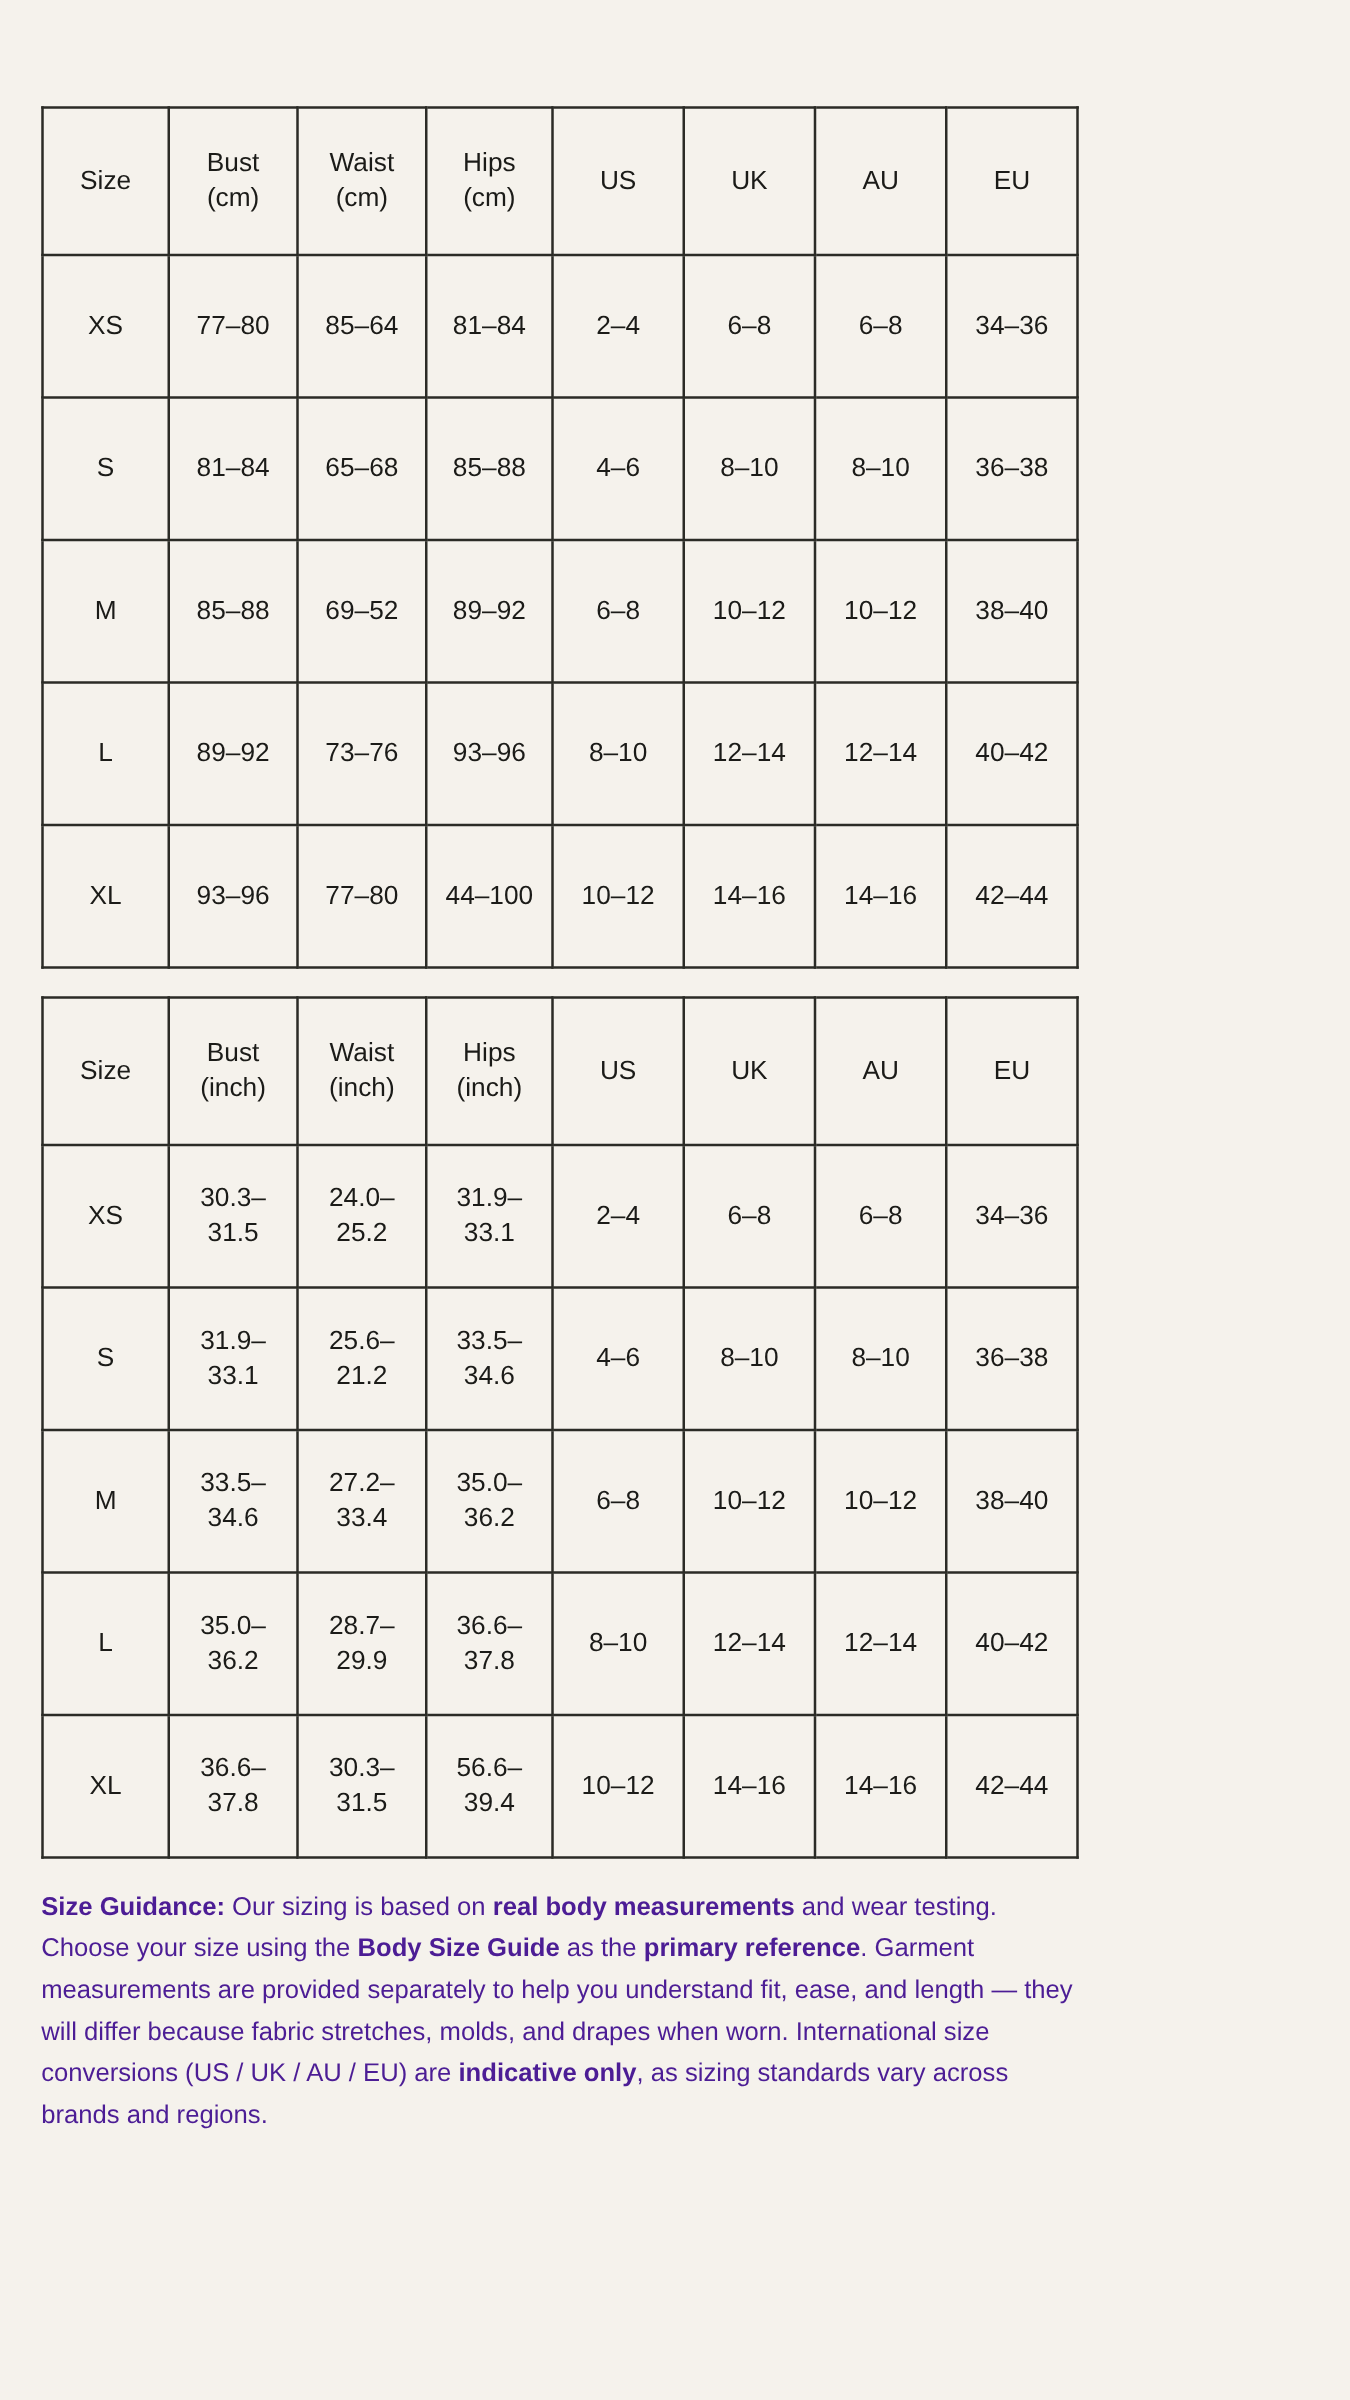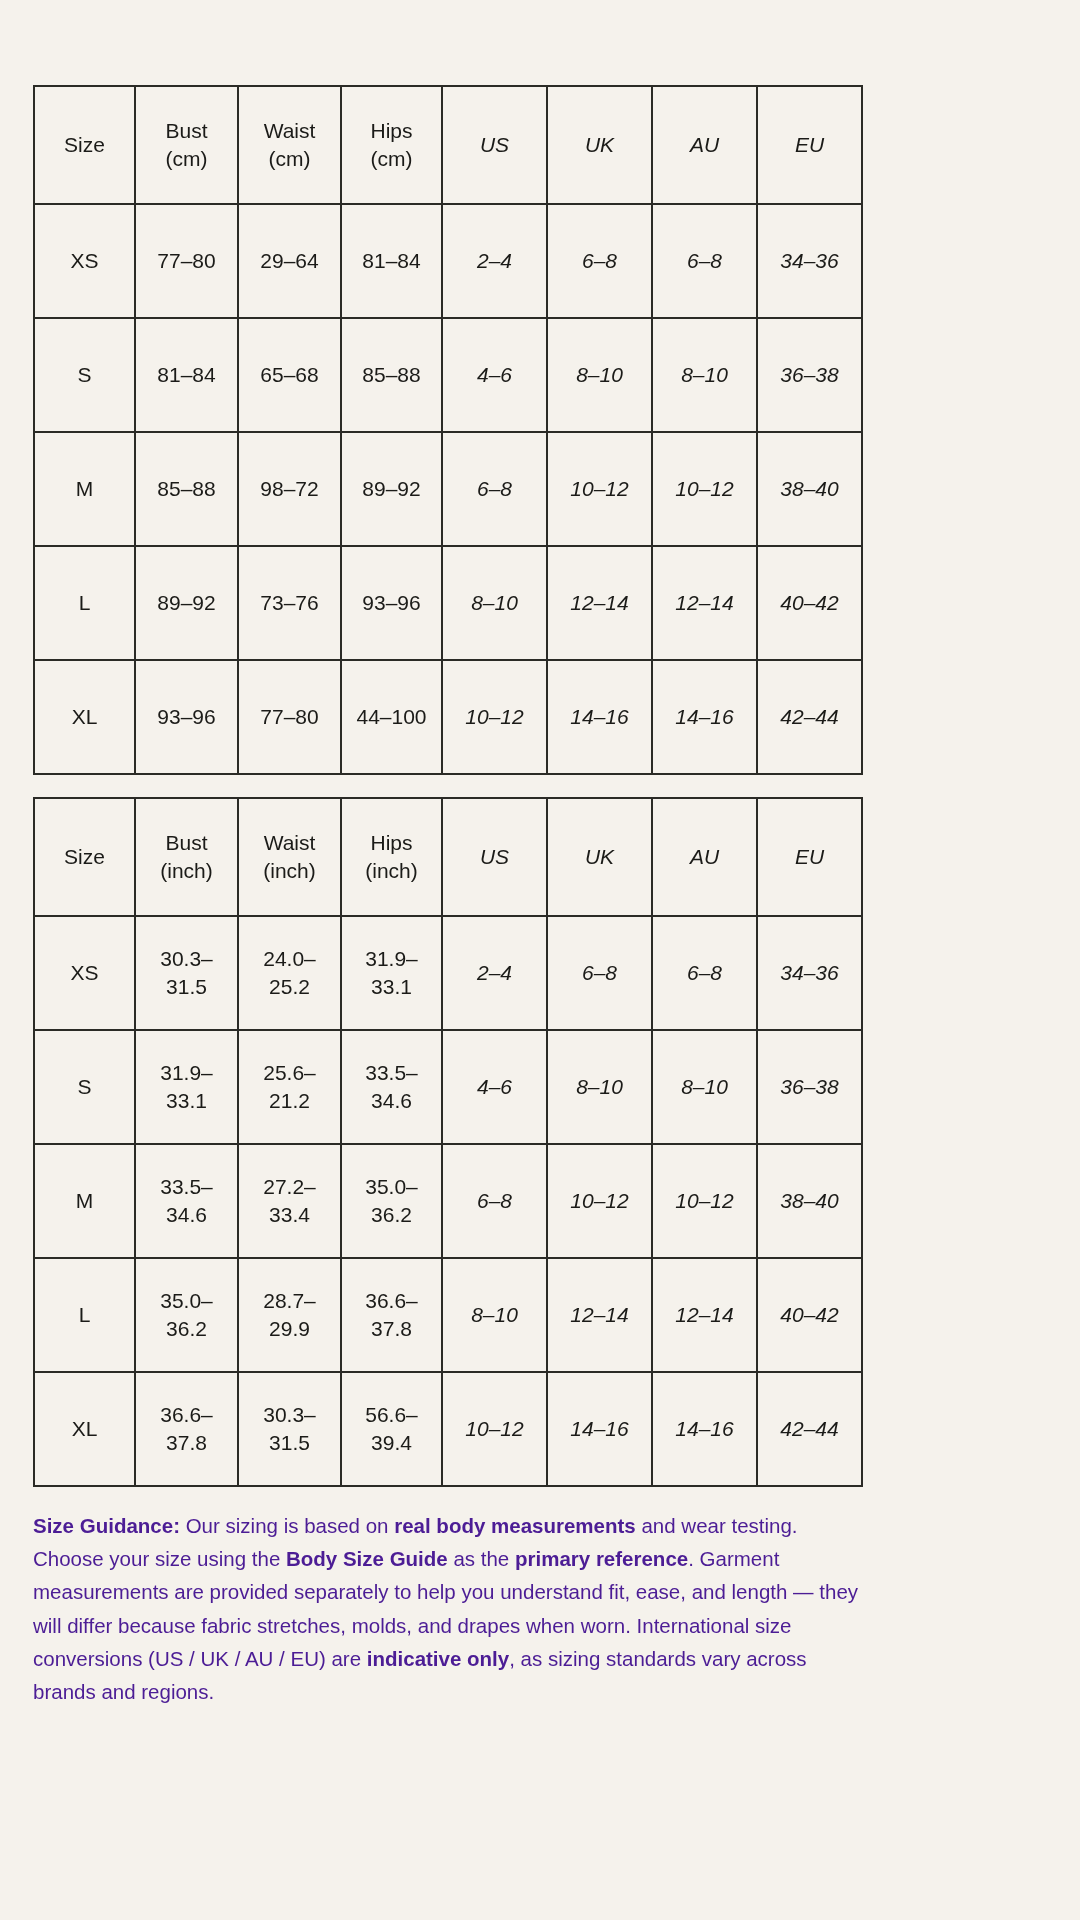--- a/index.html
+++ b/index.html
@@ -54,21 +54,20 @@
   col.c-bust   { width: 103px; }
   col.c-waist  { width: 103px; }
   col.c-hips   { width: 101px; }
   col.c-us     { width: 105px; }
   col.c-uk     { width: 105px; }
   col.c-au     { width: 105px; }
   col.c-eu     { width: 105px; }
 
   .muted {
     color: #a6a49e;
-    font-style: italic;
   }
   .hdr-line2 {
     display: block;
   }
 
   .guidance {
     width: 828px;
     margin: 14px 0 0 0;
     font-size: 20.5px;
     line-height: 1.62;
@@ -123,41 +122,41 @@
           </th>
           <th class="muted">
             <span>EU</span>
           </th>
         </tr>
       </thead>
       <tbody>
         <tr>
           <td>XS</td>
           <td>77–80</td>
-          <td>29–64</td>
+          <td>85–64</td>
           <td>81–84</td>
           <td class="muted">2–4</td>
           <td class="muted">6–8</td>
           <td class="muted">6–8</td>
           <td class="muted">34–36</td>
         </tr>
         <tr>
           <td>S</td>
           <td>81–84</td>
           <td>65–68</td>
           <td>85–88</td>
           <td class="muted">4–6</td>
           <td class="muted">8–10</td>
           <td class="muted">8–10</td>
           <td class="muted">36–38</td>
         </tr>
         <tr>
           <td>M</td>
           <td>85–88</td>
-          <td>98–72</td>
+          <td>69–52</td>
           <td>89–92</td>
           <td class="muted">6–8</td>
           <td class="muted">10–12</td>
           <td class="muted">10–12</td>
           <td class="muted">38–40</td>
         </tr>
         <tr>
           <td>L</td>
           <td>89–92</td>
           <td>73–76</td>

